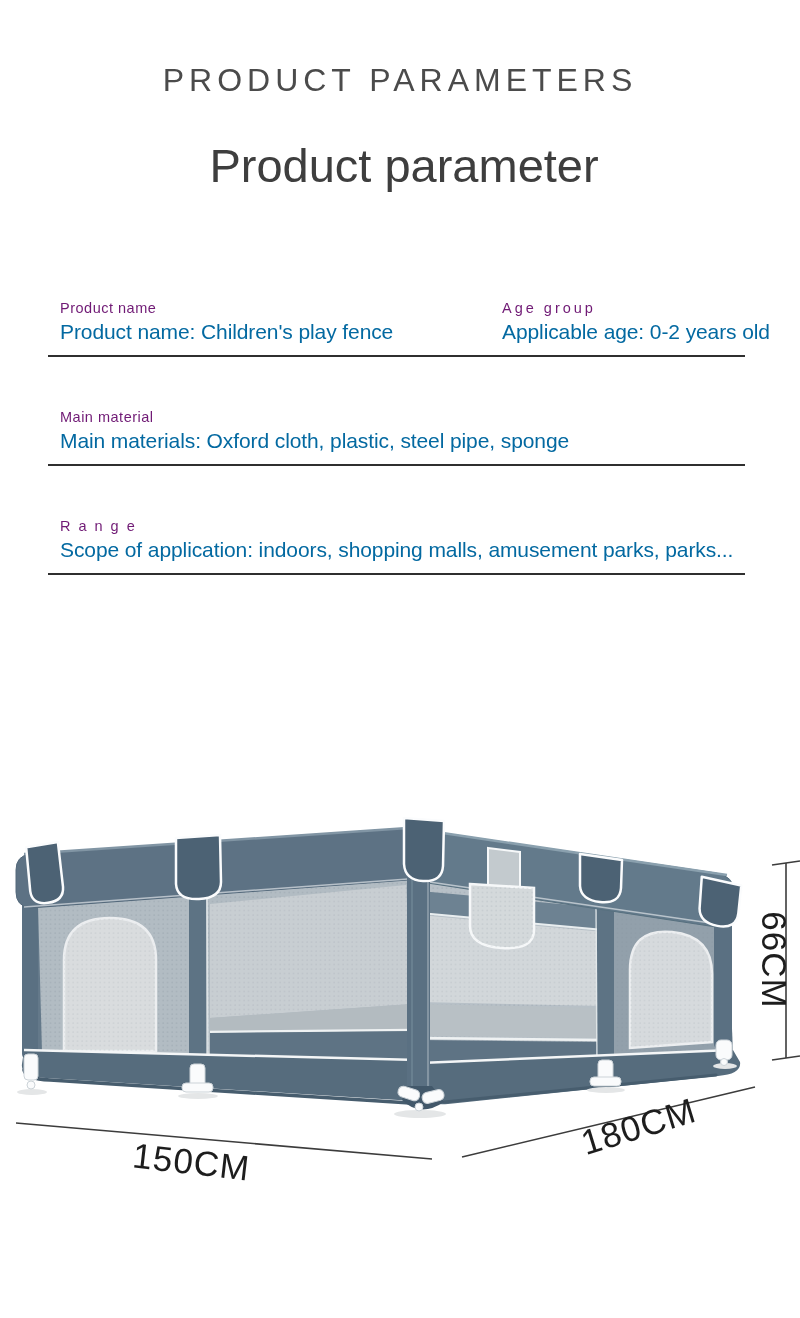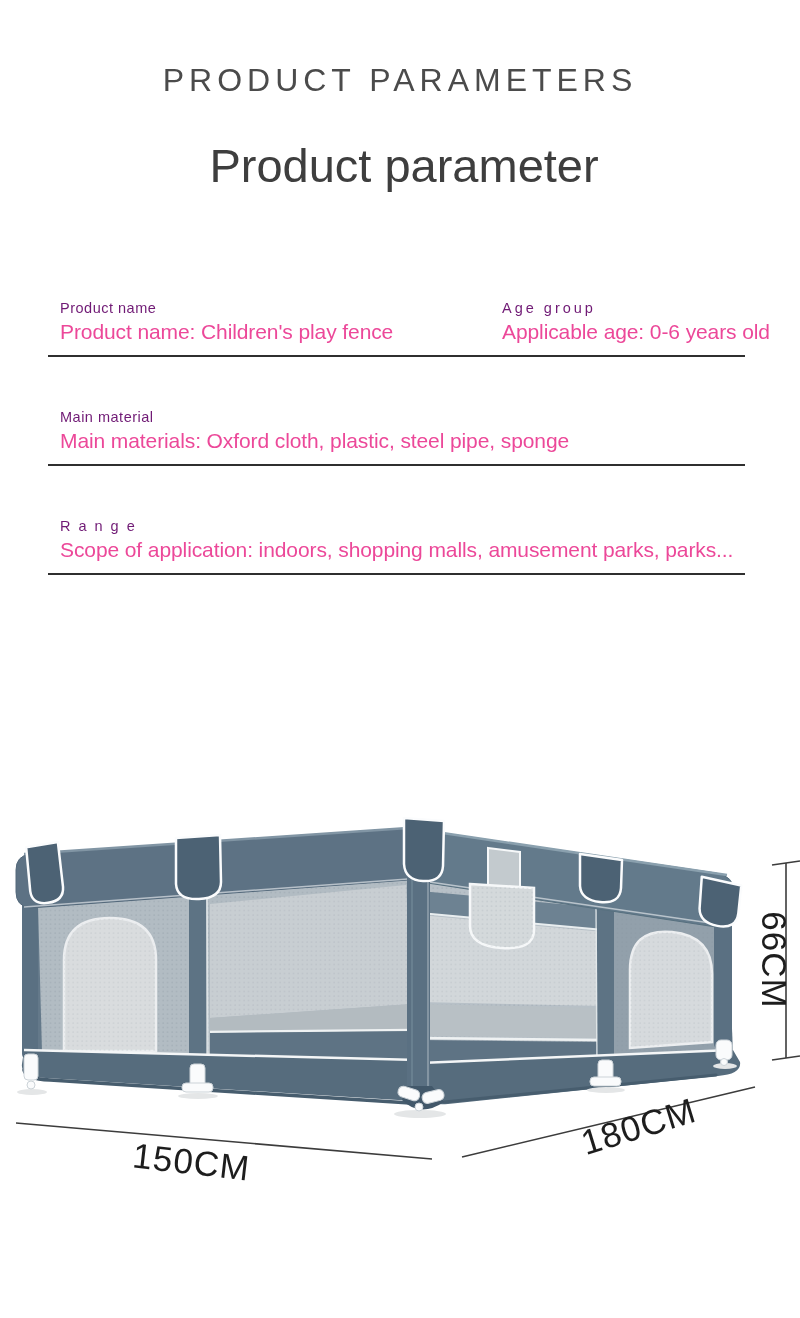--- a/index.html
+++ b/index.html
@@ -32,21 +32,21 @@
   }
   .spec-row.first{padding-top:12px;}
   .spec-row.next{padding-top:52px;}
   .spec-label{
     font-size:14.5px;line-height:17px;
     color:#701a75;letter-spacing:0.5px;
     font-weight:400;
   }
   .spec-value{
     font-size:21px;line-height:30px;
-    color:#ec4899;font-weight:500;
+    color:#0369a1;font-weight:500;
     letter-spacing:-0.1px;
     white-space:nowrap;
   }
   .two-col{display:flex;}
   .col-left{width:442px;flex:none;}
   .col-right{flex:1;}
   .ls-wide{letter-spacing:3px;}
   .ls-xwide{letter-spacing:8px;}
   .figure{
     position:absolute;left:0;top:788px;width:800px;height:430px;
@@ -69,21 +69,21 @@
 
   <div class="specs">
 
     <div class="spec-row first two-col">
       <div class="col-left">
         <div class="spec-label">Product name</div>
         <div class="spec-value">Product name: Children's play fence</div>
       </div>
       <div class="col-right">
         <div class="spec-label ls-wide">Age group</div>
-        <div class="spec-value">Applicable age: 0-6 years old</div>
+        <div class="spec-value">Applicable age: 0-2 years old</div>
       </div>
     </div>
 
     <div class="spec-row next">
       <div class="spec-label">Main material</div>
       <div class="spec-value">Main materials: Oxford cloth, plastic, steel pipe, sponge</div>
     </div>
 
 
     <div class="spec-row next">

